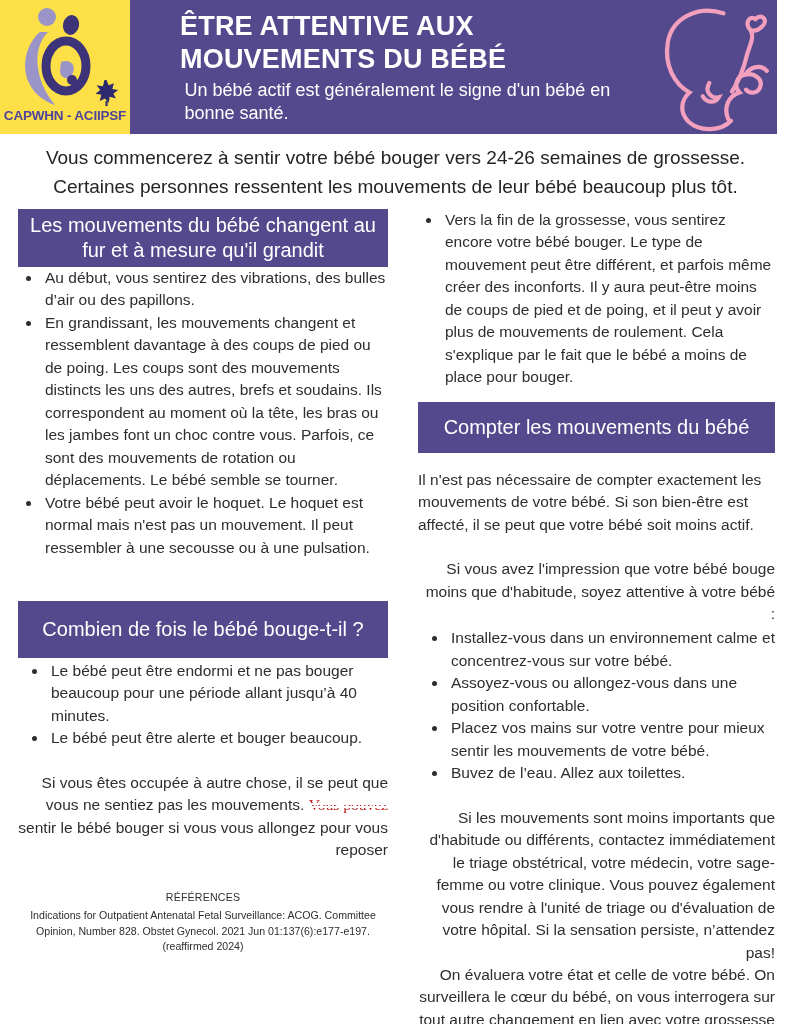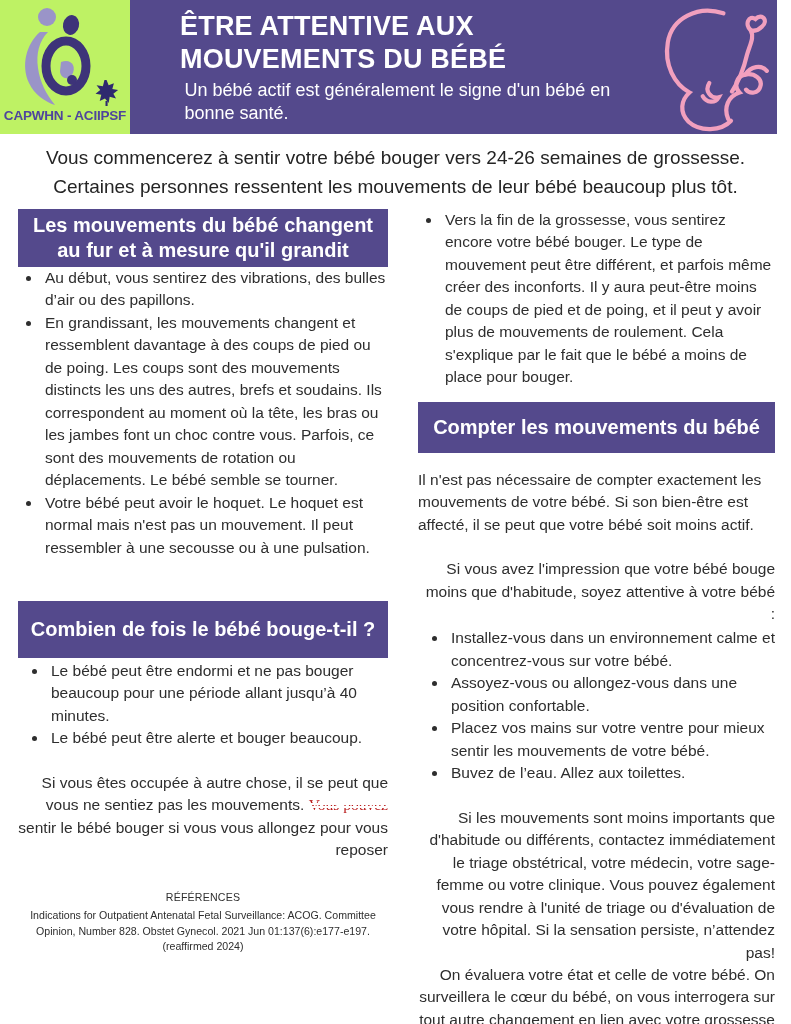--- a/index.html
+++ b/index.html
@@ -4,34 +4,34 @@
 <style>
   * { box-sizing: border-box; }
   html,body { margin:0; padding:0; }
   body {
     width:791px; height:1024px; position:relative; overflow:hidden;
     background:#ffffff; color:#2e2e2e;
     font-family:"Liberation Sans", sans-serif;
   }
   
   .header { display:flex; height:134px; }
-  .logo-box { width:130px; flex:none; position:relative; display:flex; flex-direction:column; align-items:center; padding-top:6px; background:#bef264; }
+  .logo-box { width:130px; flex:none; position:relative; display:flex; flex-direction:column; align-items:center; padding-top:6px; background:#fde047; }
   .logo-art { position:relative; width:112px; height:100px; }
   .logo-text { font-weight:bold; font-size:13.5px; letter-spacing:-0.2px; color:#4f459c; margin-top:2px; white-space:nowrap; }
   .band { flex:1; margin-right:14px; background:#54498C; position:relative; color:#fff; text-align:left; padding:10px 118px 0 50px; }
   .band h1 { margin:0; font-size:27px; line-height:1.22; font-weight:bold; letter-spacing:0.2px; }
   .band .subtitle { font-size:18px; line-height:1.3; margin:3px auto 0; max-width:470px; font-weight:normal; }
   .fetus { position:absolute; right:0px; top:2px; }
   
   .intro { text-align:center; font-size:19px; line-height:1.55; margin-top:9px; color:#242424; }
   
   .columns { display:flex; gap:30px; padding:0 16px 0 18px; margin-top:7px; align-items:flex-start; }
   .col-left  { width:370px; flex:none; }
   .col-right { flex:1; }
-  .section-box { background:#54498C; color:#fff; text-align:center; font-weight:bold; font-size:20px; line-height:1.25; }
+  .section-box { background:#54498C; color:#fff; text-align:center; font-weight:normal; font-size:20px; line-height:1.25; }
   .box-two-line { padding:4px 6px; }
   .box-tall     { padding:16px 8px; margin-top:42px; }
   .box-right    { padding:13px 8px; margin-top:13px; }
   .txt { font-size:15.5px; line-height:1.45; color:#2e2e2e; }
   ul.blist { margin:0; padding-left:24px; }
   ul.blist li { padding-left:3px; }
   .mt-list  { margin-top:9px; }
   .mt-para  { margin-top:16px; }
   .mt-blank { margin-top:22px;text-align:right; }
   ul.inner { padding-left:30px; margin-top:2px; }

